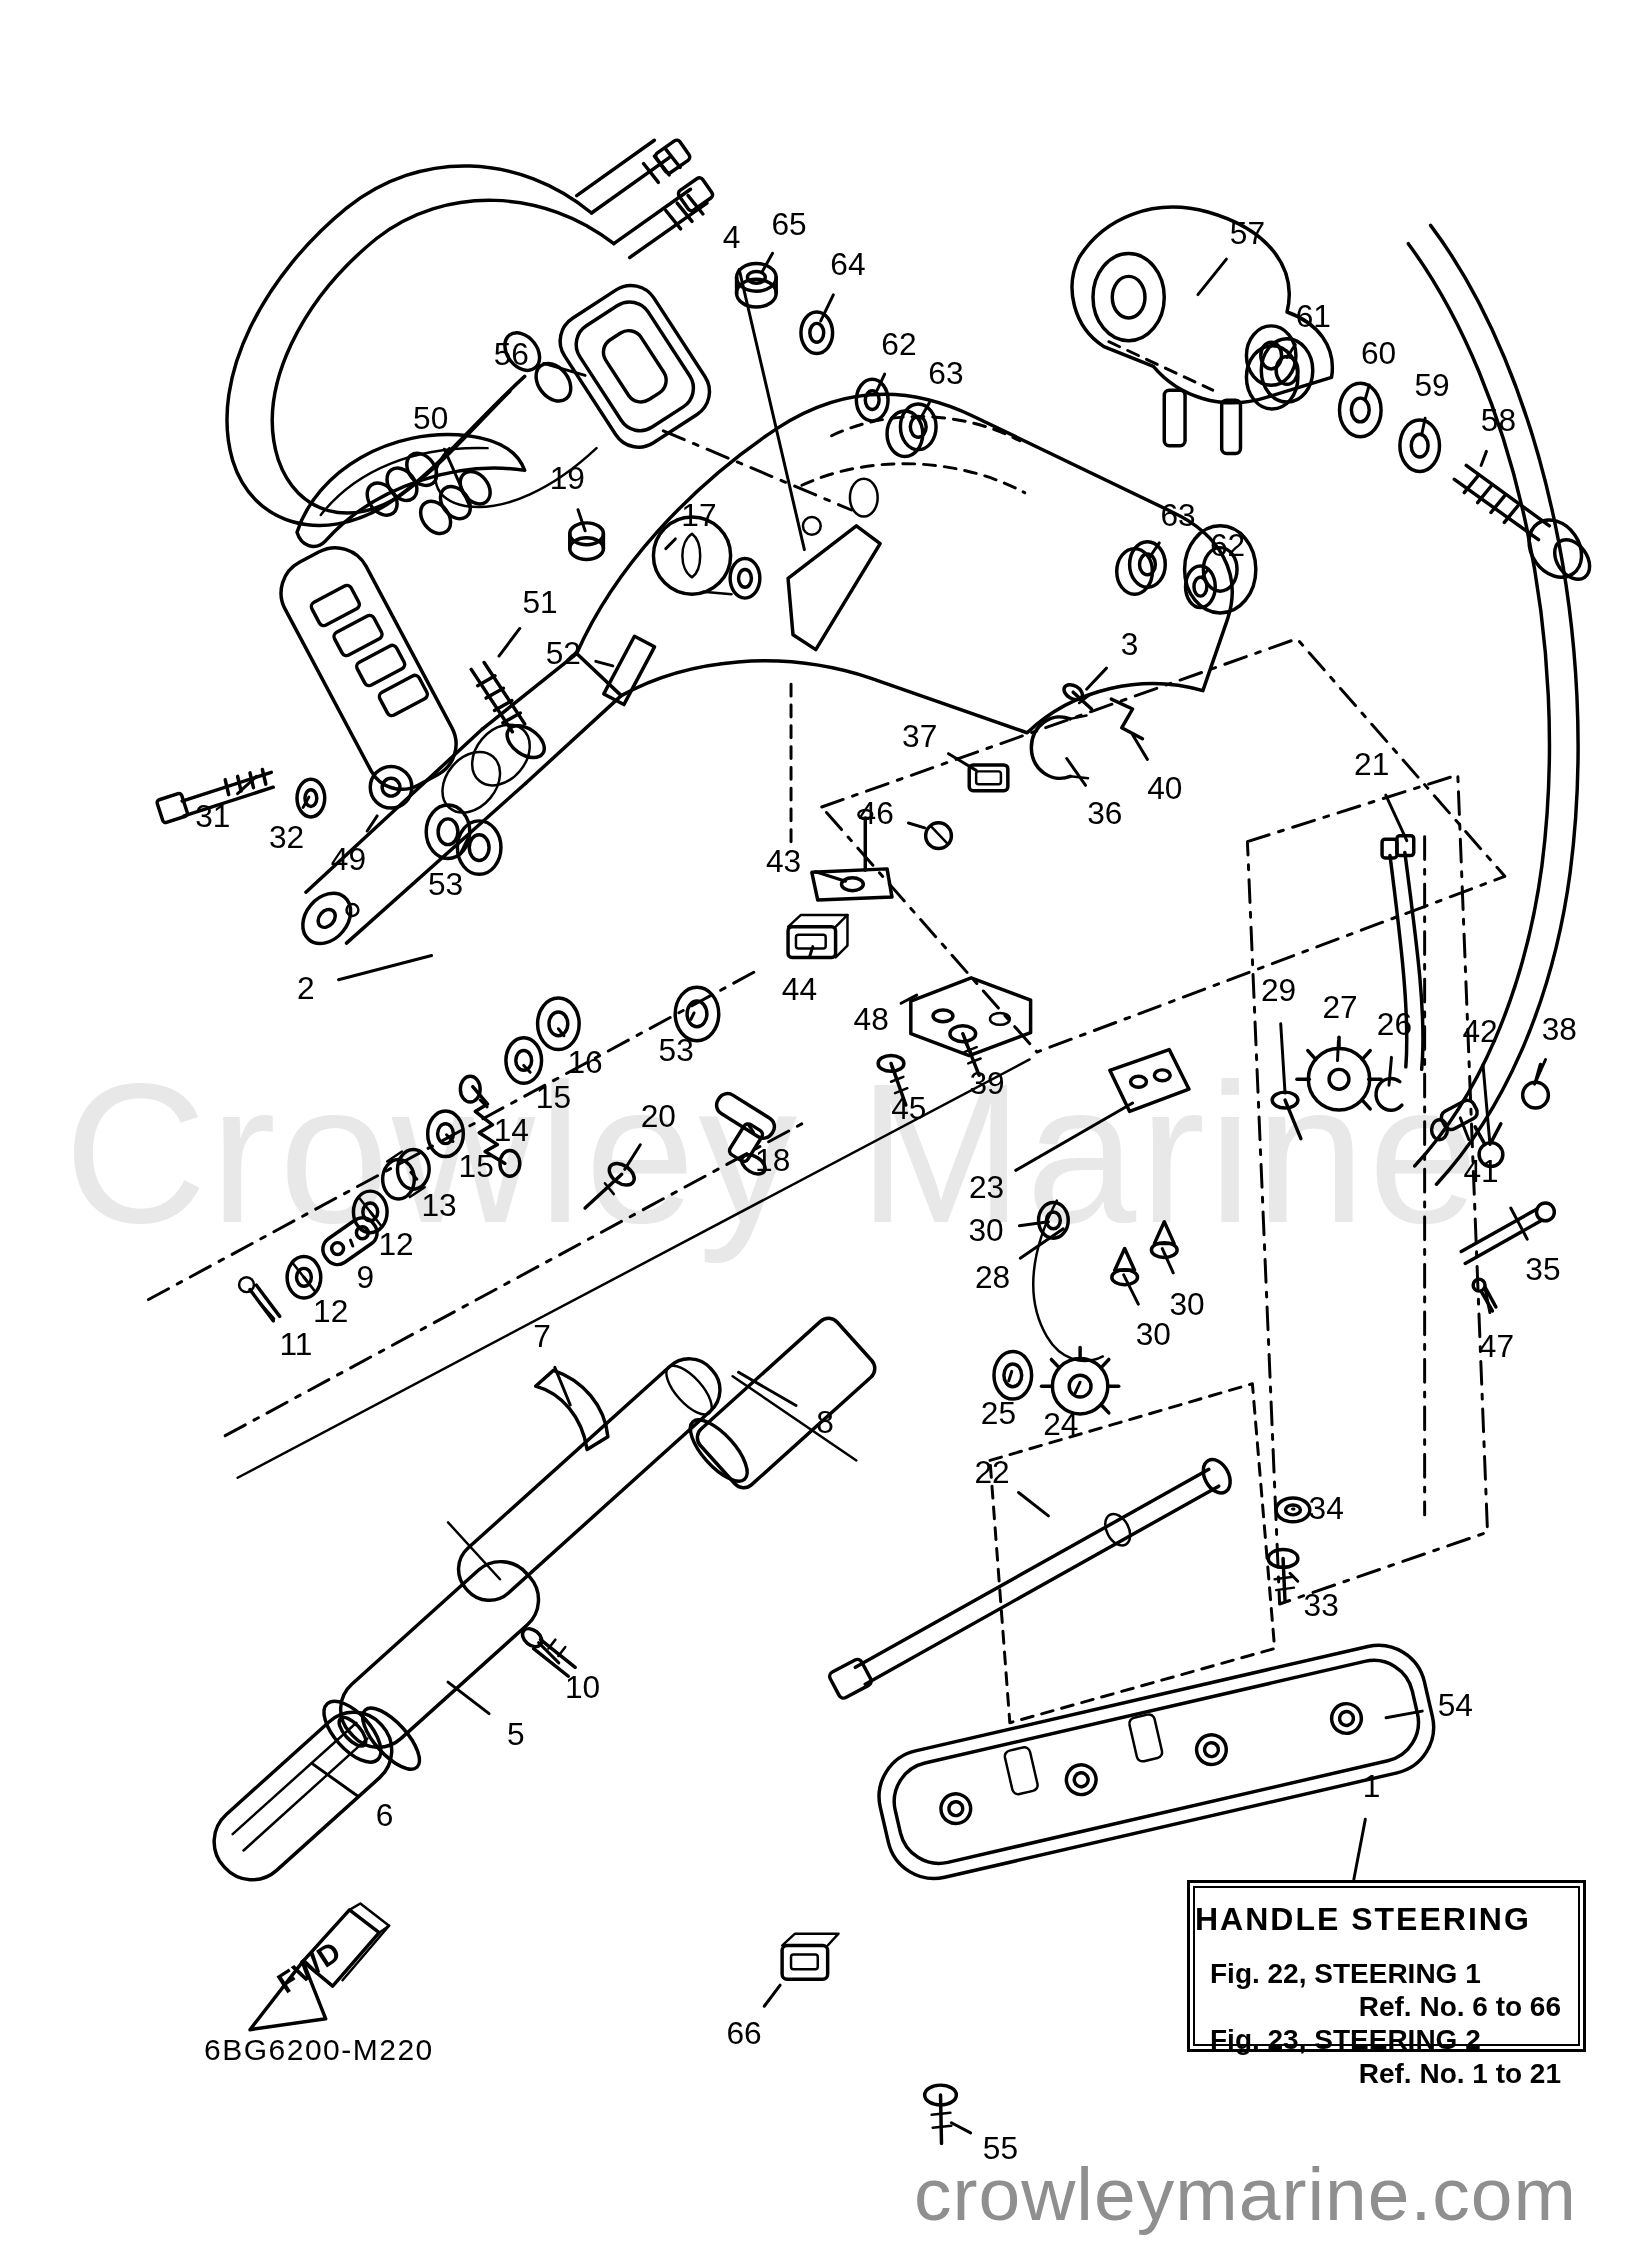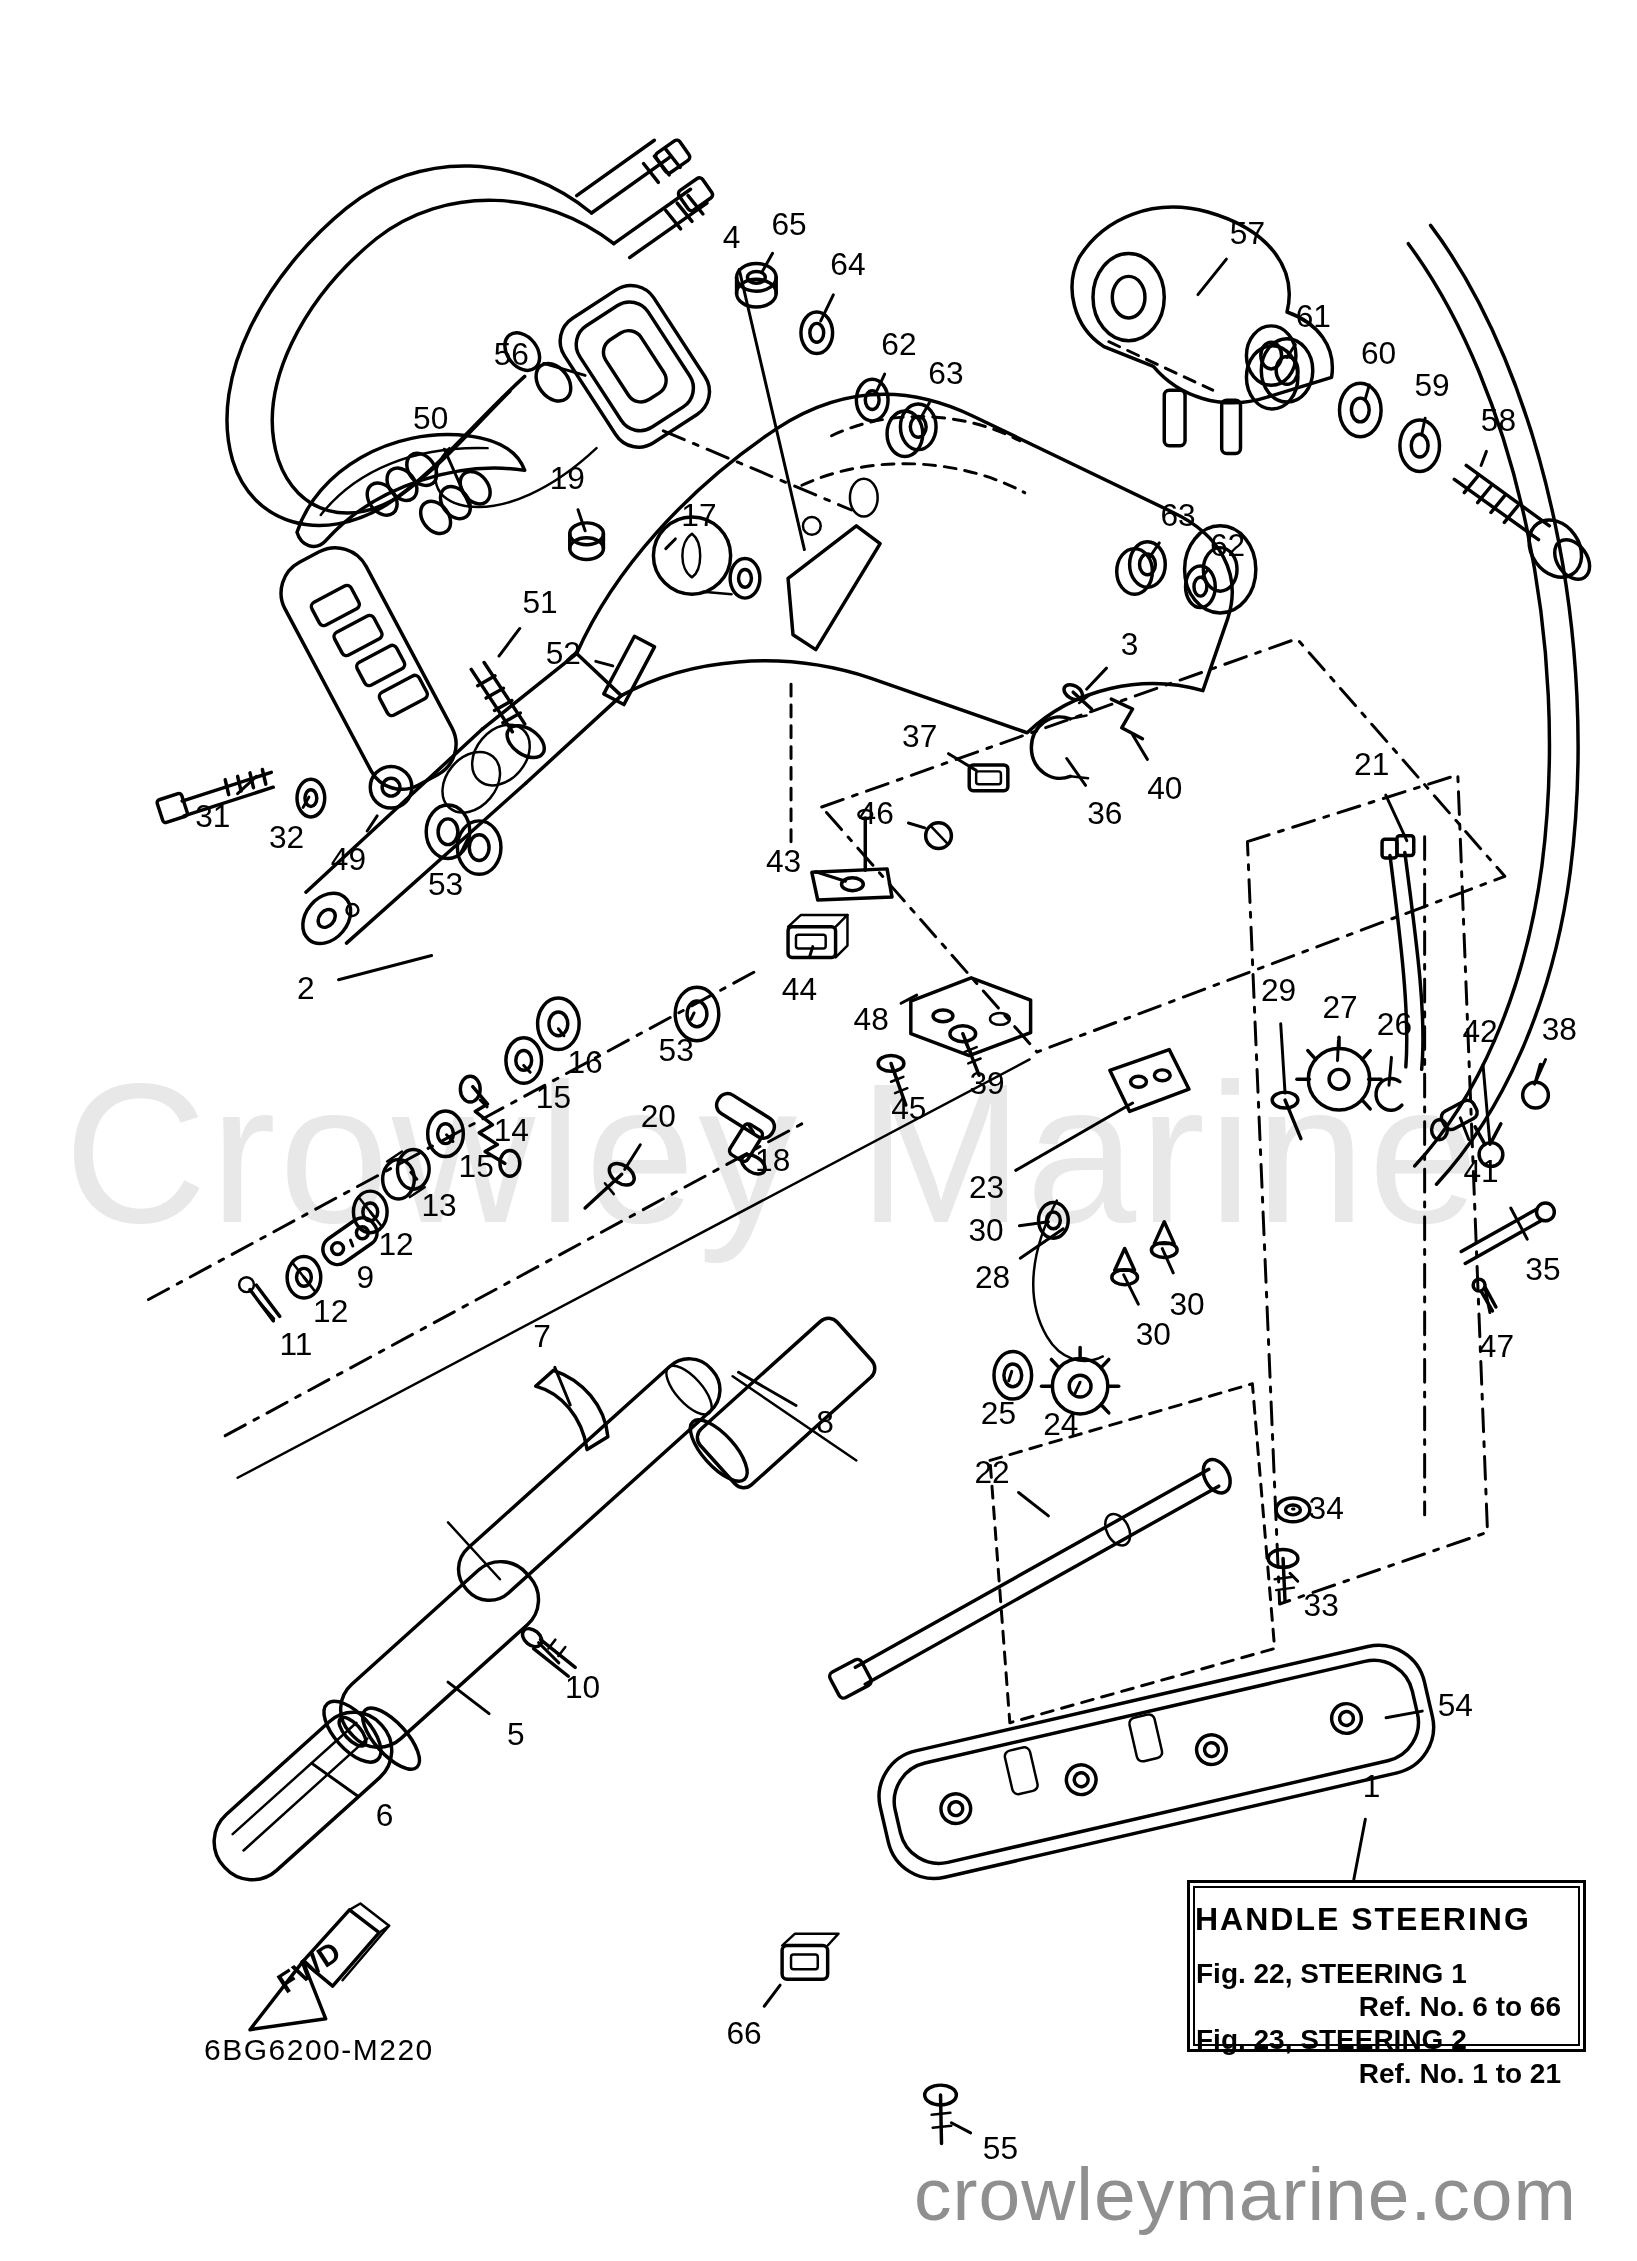--- a/index.html
+++ b/index.html
@@ -24,21 +24,21 @@
   .footer-brand{position:absolute;left:914px;top:2151px;font-size:75px;color:var(--footer);
     z-index:3;letter-spacing:1px;}
   .fwd-label{position:absolute;left:275px;top:1951px;font-size:29px;font-weight:bold;
     transform:rotate(-33deg);color:var(--ink);z-index:4;letter-spacing:1px;}
   .info-box{position:absolute;left:1187px;top:1880px;width:399px;height:172px;
     border:3px solid var(--ink);z-index:3;box-sizing:border-box;padding:3px;}
   .info-box-inner{width:100%;height:100%;border:2.5px solid var(--ink);box-sizing:border-box;
     display:flex;flex-direction:column;}
   .info-title{text-align:left;font-weight:bold;font-size:32px;margin-top:13px;letter-spacing:2px;}
   .info-lines{margin-top:20px;display:flex;flex-direction:column;gap:1px;}
-  .info-line{font-size:28px;font-weight:bold;padding-left:1px;line-height:1.15;}
+  .info-line{font-size:28px;font-weight:bold;padding-left:15px;line-height:1.15;}
   .info-line.ref{text-align:right;padding-right:17px;}
 </style>
 </head>
 <body>
 
 <div class="canvas">
 
   <div class="watermark">Crowley Marine</div>
 
   <svg class="artwork" width="1637" height="2261" viewBox="0 0 3307 4567">

